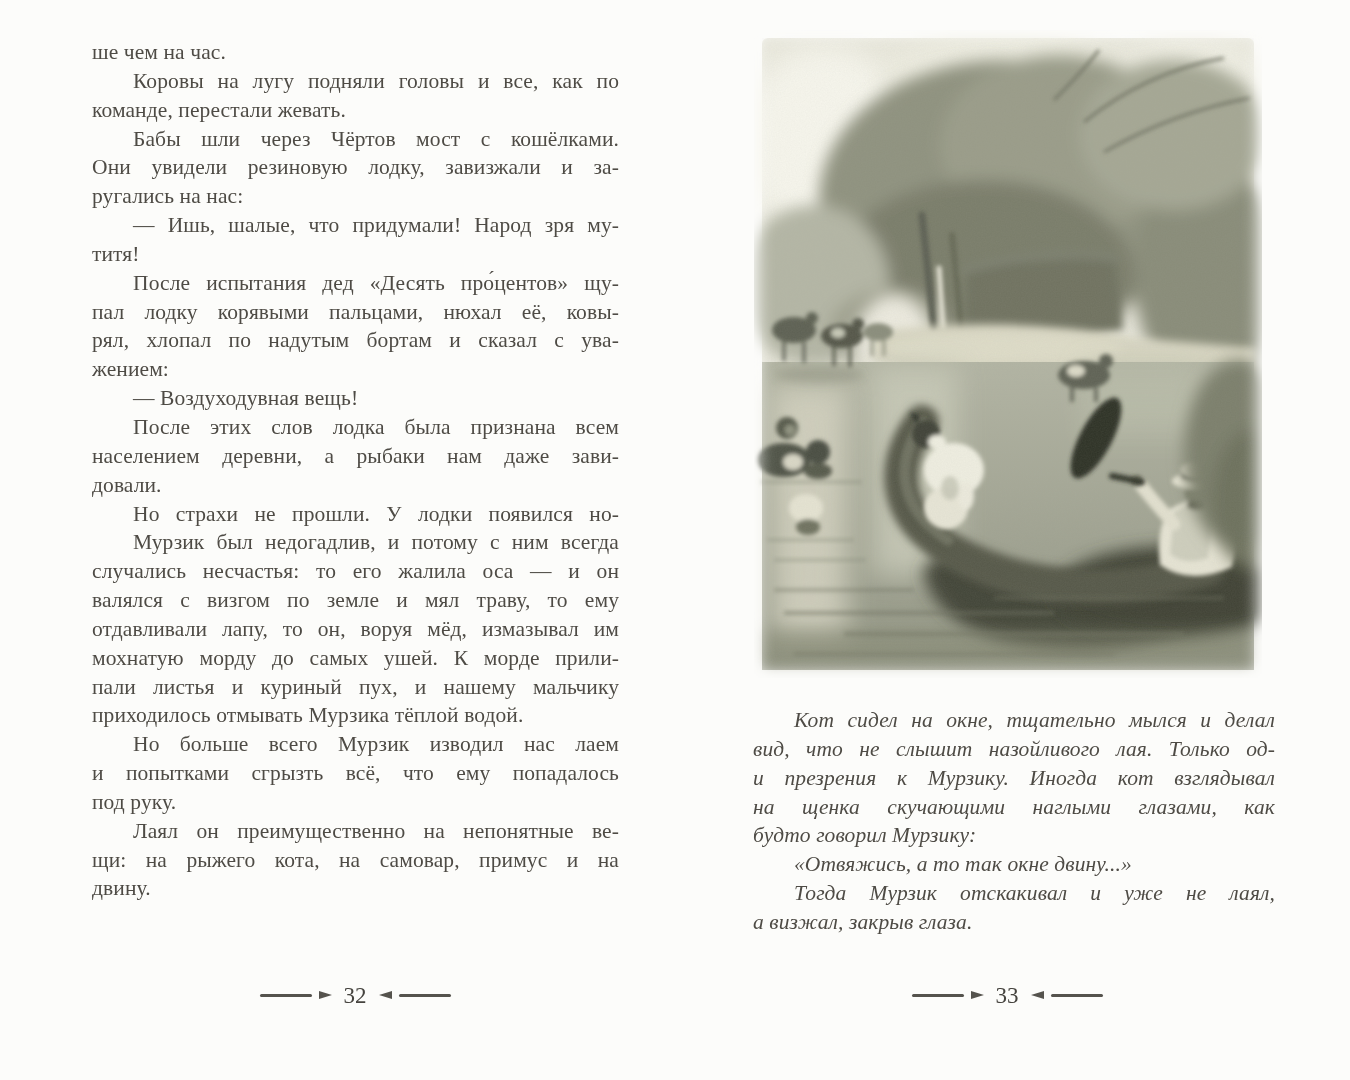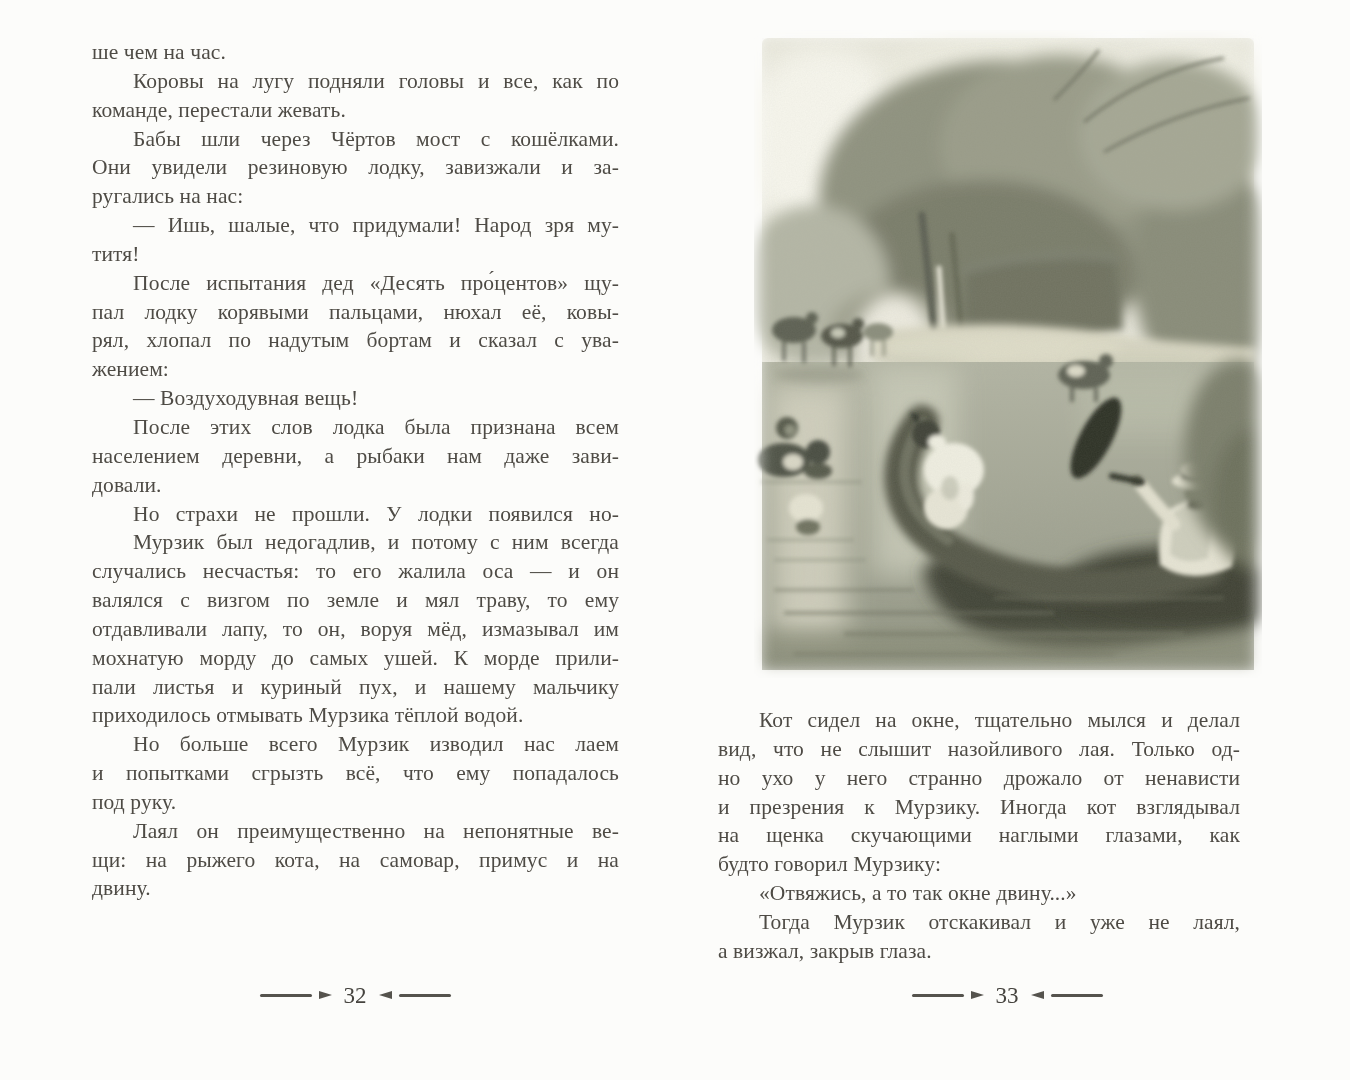--- a/index.html
+++ b/index.html
@@ -6,21 +6,21 @@
   body{
     width:1350px;height:1080px;
     background:#fcfcfa;
     font-family:"Liberation Serif","DejaVu Serif",serif;
     overflow:hidden;
   }
   .spread{position:relative;width:1350px;height:1080px;}
 
   .text-block{position:absolute;color:#4e4b45;letter-spacing:.1px;}
   .text-left{left:92px;top:38px;width:527px;}
-  .text-right{left:718px;top:706px;width:522px;}
+  .text-right{left:753px;top:706px;width:522px;font-style:italic;}
 
   .line{
     font-size:21.5px;
     line-height:28.85px;
     height:28.85px;
     overflow:hidden;
     white-space:normal;
   }
   .line.first{text-indent:41px;}
   .line.just{text-align:justify;text-align-last:justify;}
@@ -242,21 +242,20 @@
 
       <rect x="8" y="8" width="492" height="632" filter="url(#grain)" opacity=".5"></rect>
 
       <rect x="-14" y="-14" width="536" height="676" rx="10" fill="none" stroke="#fcfcfa" stroke-width="36" filter="url(#b8)"></rect>
     </svg>
   </div>
 
   <div class="text-block text-right">
       <div class="line first just">Кот сидел на окне, тщательно мылся и делал</div>
       <div class="line just">вид, что не слышит назойливого лая. Только од-</div>
-      <div class="line just">но ухо у него странно дрожало от ненависти</div>
       <div class="line just">и презрения к Мурзику. Иногда кот взглядывал</div>
       <div class="line just">на щенка скучающими наглыми глазами, как</div>
       <div class="line">будто говорил Мурзику:</div>
       <div class="line first">«Отвяжись, а то так окне двину...»</div>
       <div class="line first just">Тогда Мурзик отскакивал и уже не лаял,</div>
       <div class="line">а визжал, закрыв глаза.</div>
     </div>
 
   <div class="page-footer footer-right">
     <span class="rule"></span>

